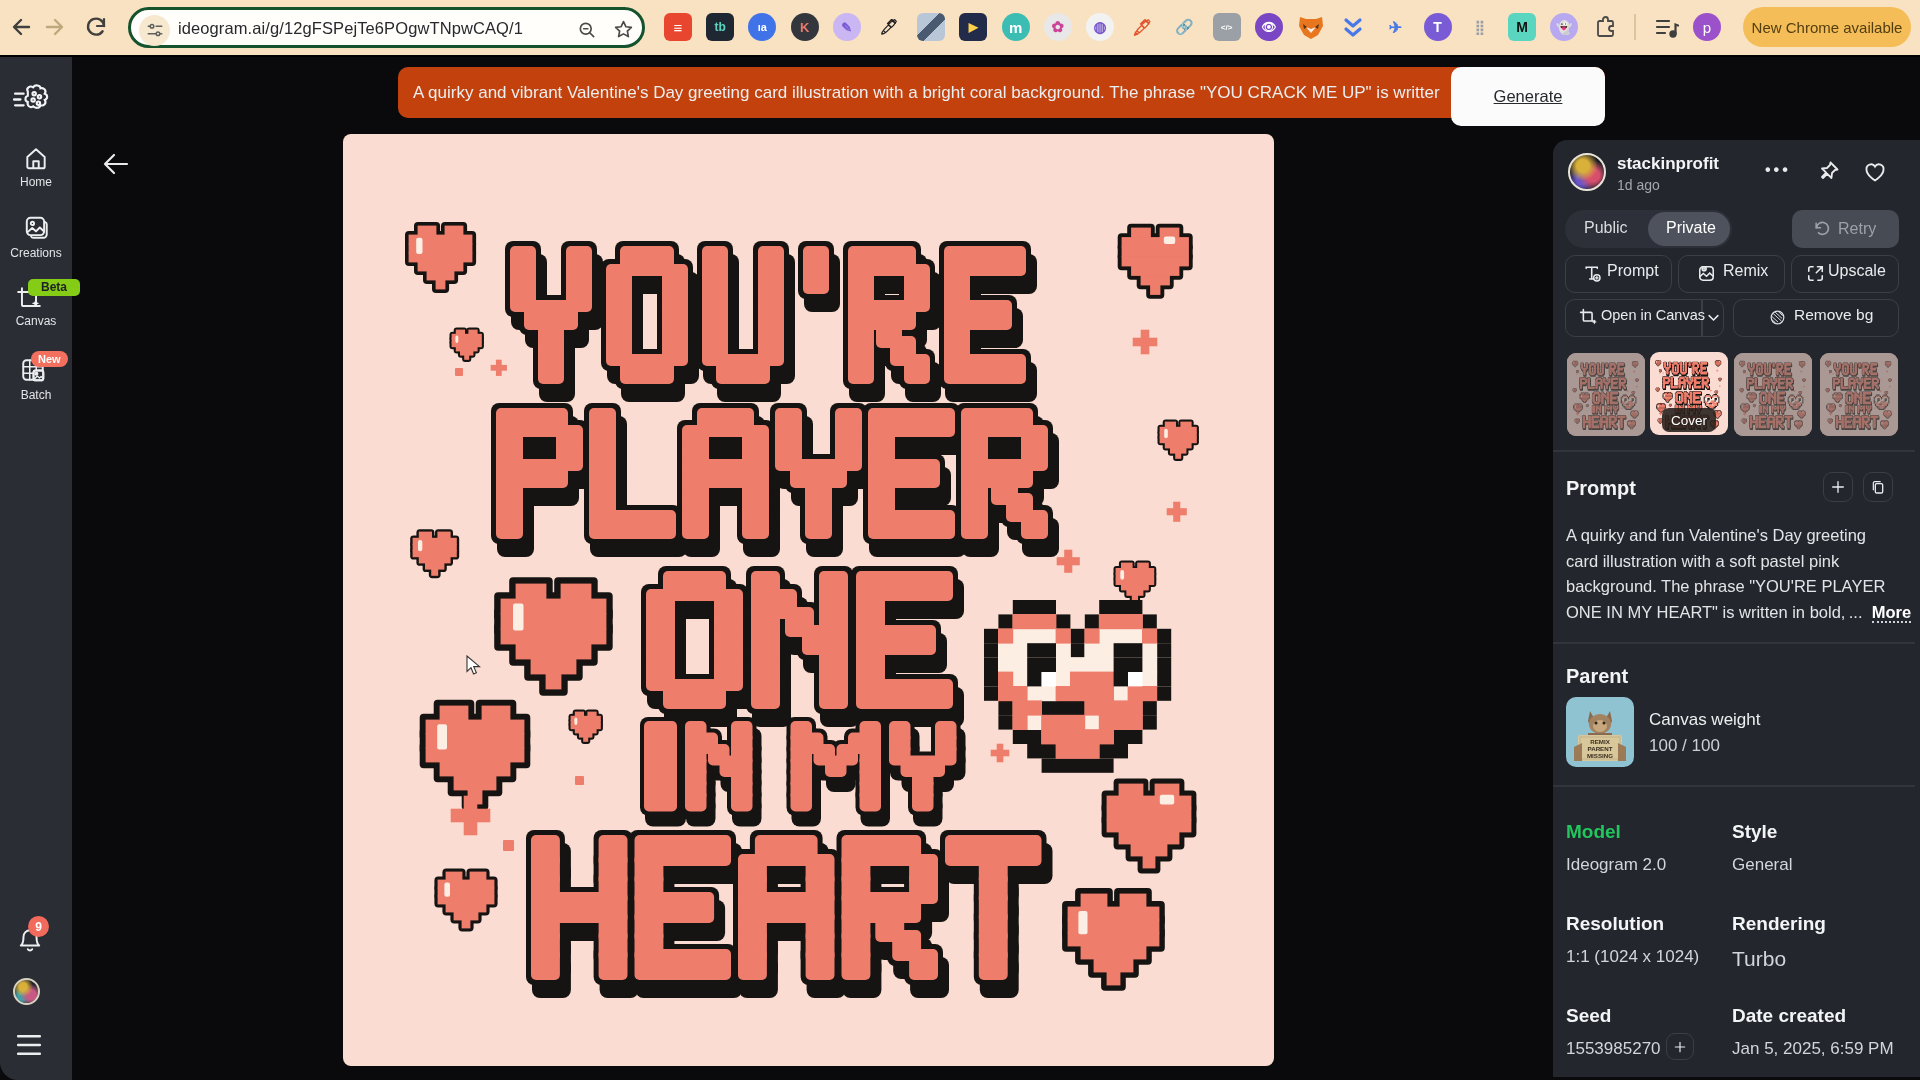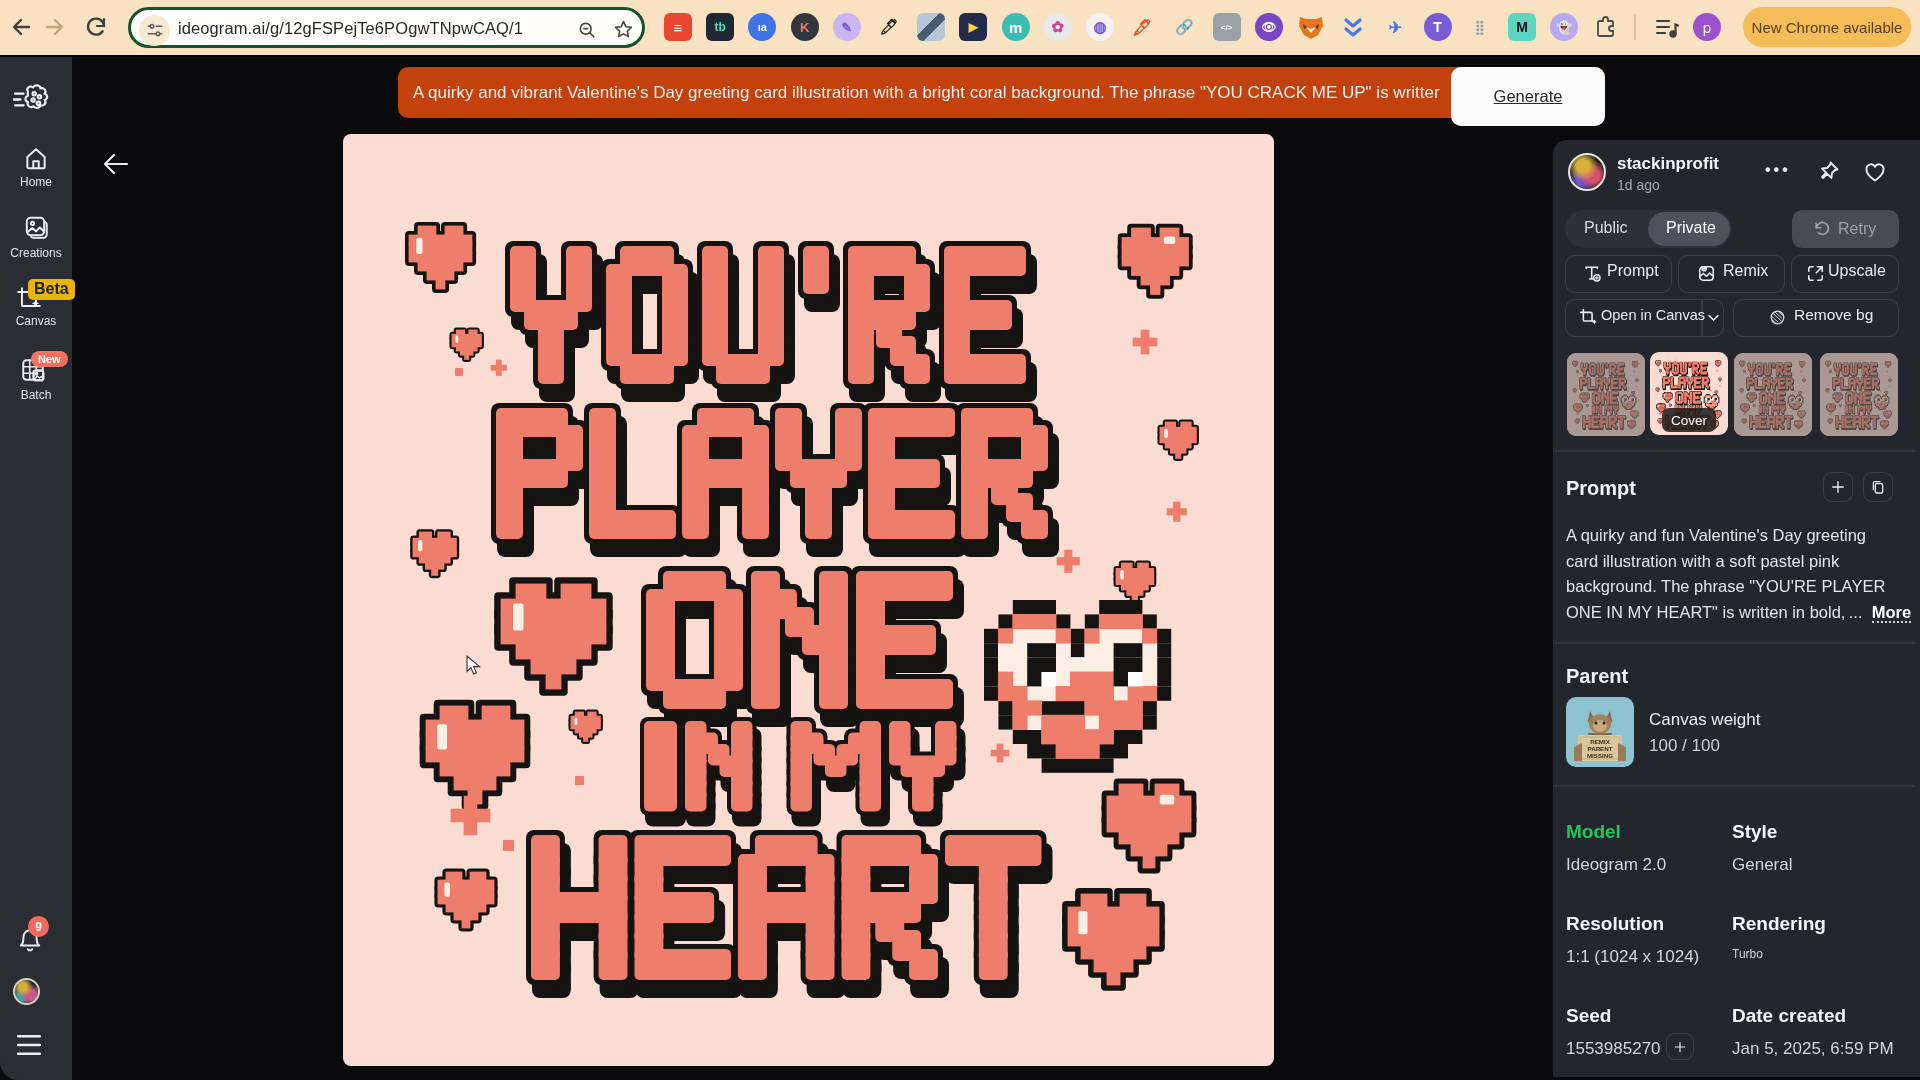--- a/index.html
+++ b/index.html
@@ -3,21 +3,21 @@
 * { margin:0; padding:0; box-sizing:border-box; }
 html,body { width:1920px; height:1080px; overflow:hidden; background:#000; font-family:"Liberation Sans", sans-serif; -webkit-font-smoothing:antialiased; }
 #toolbar { position:absolute; left:0; top:0; width:1920px; height:55px; background:#f9e2c1; }
 #urlbar { position:absolute; left:128px; top:7px; width:517px; height:41px; background:#fffefb; border:3px solid #14532d; border-radius:21px; }
 #urltext { position:absolute; left:47px; top:9px; font-size:16.5px; color:#27292d; letter-spacing:0.1px; }
 #chromepill { position:absolute; left:1743px; top:7px; width:168px; height:40px; border-radius:20px; background:#f4bd58; color:#523e10; font-size:15px; display:flex; align-items:center; justify-content:center; }
 #content { position:absolute; left:0; top:57px; width:1920px; height:1023px; background:#0a0a0c; }
 #sidebar { position:absolute; left:0; top:57px; width:72px; height:1023px; background:#2a2d34; border-bottom-left-radius:18px; }
 .sic { position:absolute; width:26px; height:26px; fill:none; stroke:#eceef0; stroke-width:1.8; stroke-linecap:round; stroke-linejoin:round; }
 .slabel { position:absolute; left:0; width:72px; text-align:center; font-size:12px; color:#e2e4e7; }
-.badge-beta { position:absolute; left:28px; top:222px; background:#eab308; color:#1f2126; font-size:16px; font-weight:bold; padding:1px 6px 2px; border-radius:5px; }
+.badge-beta { position:absolute; left:28px; top:222px; background:#84cc16; color:#1f2126; font-size:12px; font-weight:bold; padding:1px 13px 2px; border-radius:5px; }
 .badge-new { position:absolute; left:31px; top:294px; background:#f3705f; color:#fff; font-size:11px; font-weight:bold; padding:1.5px 7px 2.5px; border-radius:8px; }
 #side-avatar { position:absolute; left:13px; top:921px; width:27px; height:27px; border-radius:50%; background:radial-gradient(circle at 35% 30%, #d9b13a 0 18%, transparent 45%), radial-gradient(circle at 70% 65%, #c75a85 0 22%, transparent 50%), radial-gradient(circle at 30% 70%, #3fa0a8 0 18%, transparent 45%), #23242b; border:2px solid #d8d2c2; }
 #promptbar { position:absolute; left:398px; top:67px; width:1207px; height:51px; background:#c2410c; border-radius:10px; }
 #promptbar .ptext { position:absolute; left:15px; top:16px; font-size:17px; color:#eceef0; white-space:nowrap; overflow:hidden; width:1030px; }
 #genbtn { position:absolute; right:0; top:0; width:154px; height:59px; background:#fbfbfc; border-radius:10px; color:#27292e; font-size:16.5px; display:flex; align-items:center; justify-content:center;text-decoration:underline; }
 #backarrow { position:absolute; left:102px; top:152px; }
 #cardimg { position:absolute; left:343px; top:134px; }
 #rpanel { position:absolute; left:1553px; top:140px; width:412px; height:937px; background:#23262d; border-radius:14px 14px 0 0; }
 #pav { position:absolute; left:15px; top:13px; width:38px; height:38px; border-radius:50%; background:radial-gradient(circle at 38% 32%, #d9b13a 0 20%, transparent 48%), radial-gradient(circle at 68% 60%, #d84f6e 0 20%, transparent 48%), radial-gradient(circle at 35% 72%, #6a55c9 0 16%, transparent 42%), #1d1e24; border:2.5px solid #e8e4da; }
 .pbtn { position:absolute; height:38px; border:1.5px solid #3b3f47; border-radius:10px; }
@@ -1342,21 +1342,21 @@
   <div style="position:absolute;left:96px;top:570px;font-size:17px;color:#eceef0;white-space:nowrap;">Canvas weight</div>
   <div style="position:absolute;left:96px;top:596px;font-size:17px;color:#cdd0d5;white-space:nowrap;">100 / 100</div>
   <div class="divider" style="top:645px;"></div>
   <div style="position:absolute;left:13px;top:681px;font-size:19px;font-weight:bold;color:#22c55e;">Model</div>
   <div style="position:absolute;left:13px;top:715px;font-size:17px;color:#d2d5d9;white-space:nowrap;">Ideogram 2.0</div>
   <div style="position:absolute;left:179px;top:681px;font-size:19px;font-weight:bold;color:#f3f4f6;">Style</div>
   <div style="position:absolute;left:179px;top:715px;font-size:17px;color:#d2d5d9;white-space:nowrap;">General</div>
   <div style="position:absolute;left:13px;top:773px;font-size:19px;font-weight:bold;color:#f3f4f6;">Resolution</div>
   <div style="position:absolute;left:13px;top:807px;font-size:17px;color:#d2d5d9;white-space:nowrap;">1:1 (1024 x 1024)</div>
   <div style="position:absolute;left:179px;top:773px;font-size:19px;font-weight:bold;color:#f3f4f6;">Rendering</div>
-  <div style="position:absolute;left:179px;top:807px;font-size:12px;color:#d2d5d9;white-space:nowrap;">Turbo</div>
+  <div style="position:absolute;left:179px;top:807px;font-size:21px;color:#d2d5d9;white-space:nowrap;">Turbo</div>
   <div style="position:absolute;left:13px;top:865px;font-size:19px;font-weight:bold;color:#f3f4f6;">Seed</div>
   <div style="position:absolute;left:13px;top:899px;font-size:17px;color:#d2d5d9;white-space:nowrap;">1553985270</div>
   <div class="sqbtn" style="left:113px;top:893px;width:28px;height:27px;"></div>
   <svg style="position:absolute;left:120px;top:900px" width="14" height="14" viewBox="0 0 24 24" fill="none" stroke="#e9ecee" stroke-width="2" stroke-linecap="round">
       <path d="M12 4v16M4 12h16"></path>
     </svg>
   <div style="position:absolute;left:179px;top:865px;font-size:19px;font-weight:bold;color:#f3f4f6;">Date created</div>
   <div style="position:absolute;left:179px;top:899px;font-size:17px;color:#d2d5d9;white-space:nowrap;">Jan 5, 2025, 6:59 PM</div>
 </div>
 <svg id="cursor" width="15" height="21" viewBox="0 0 15 21">

